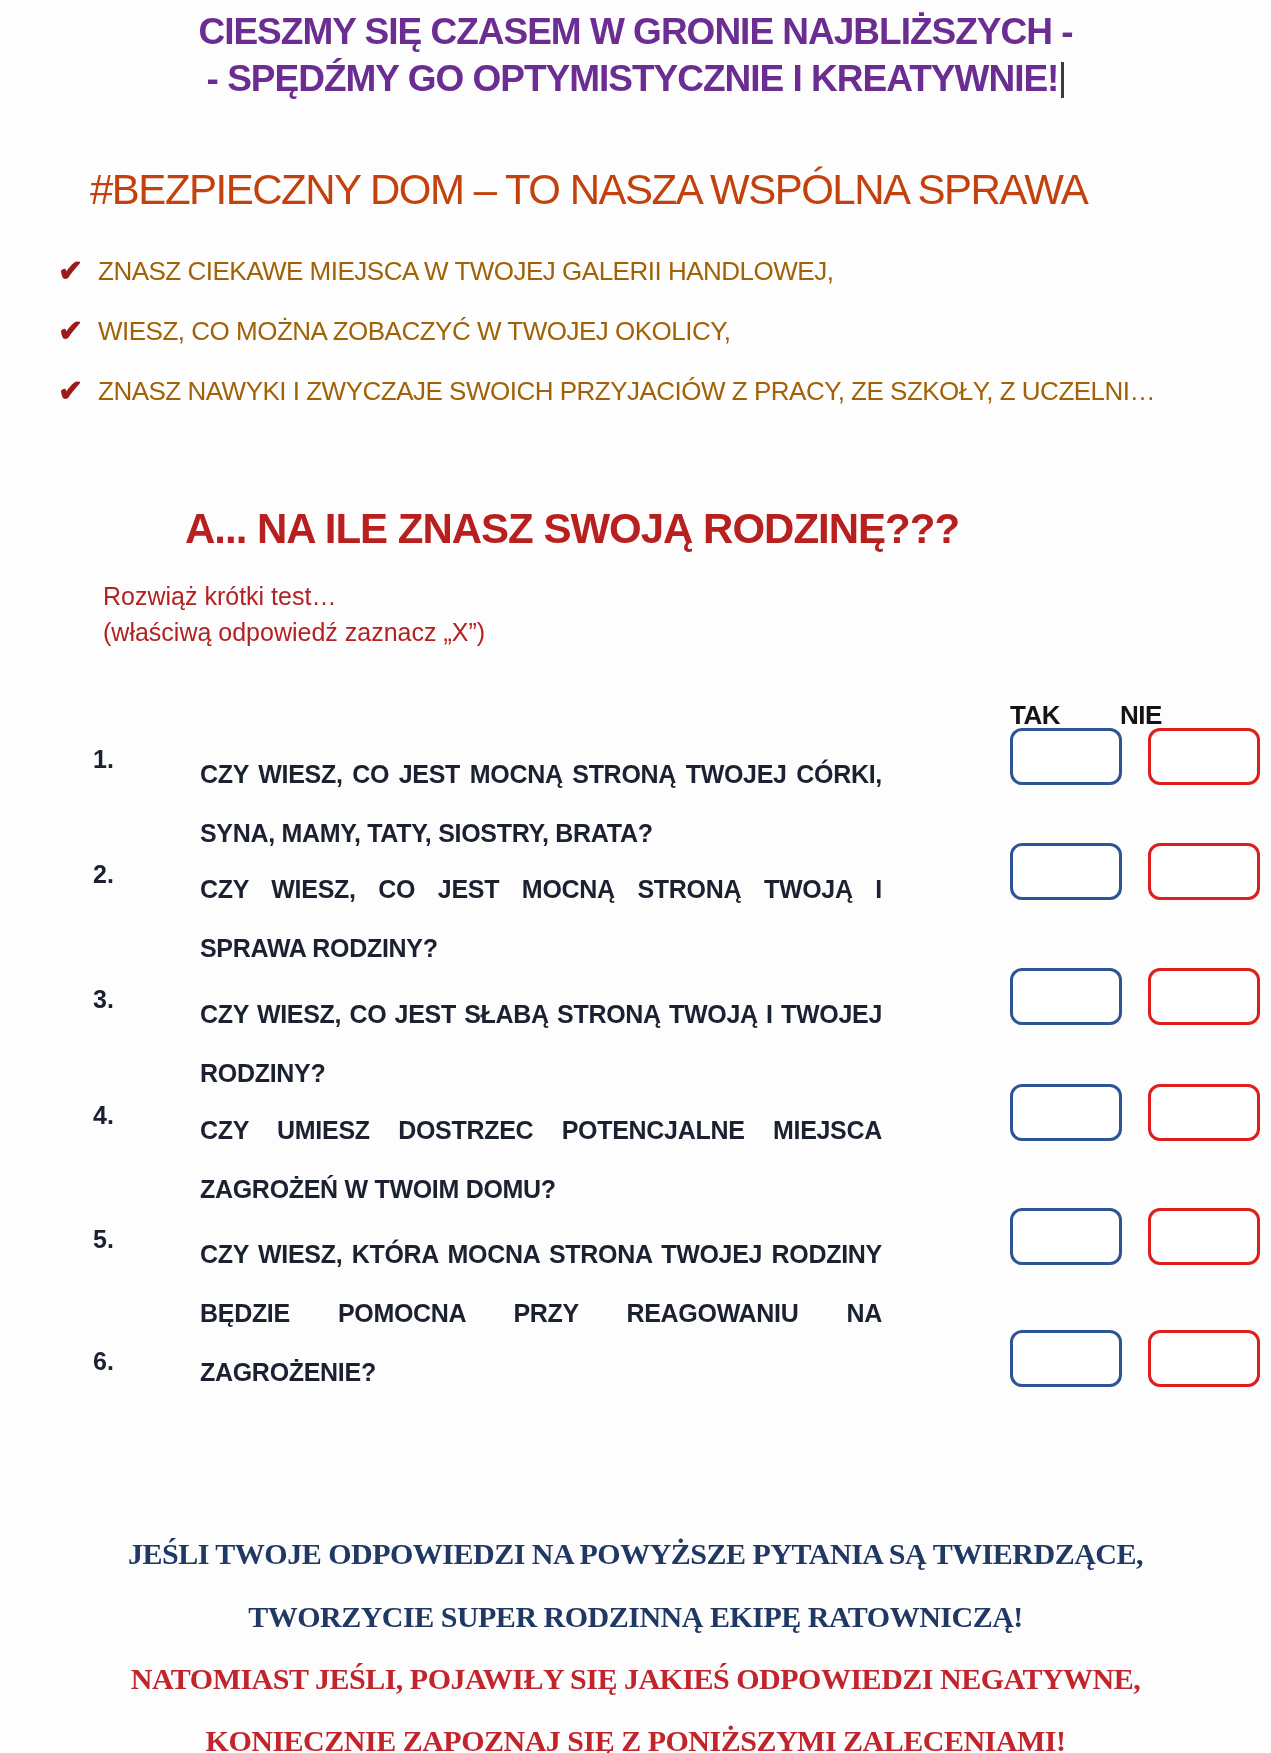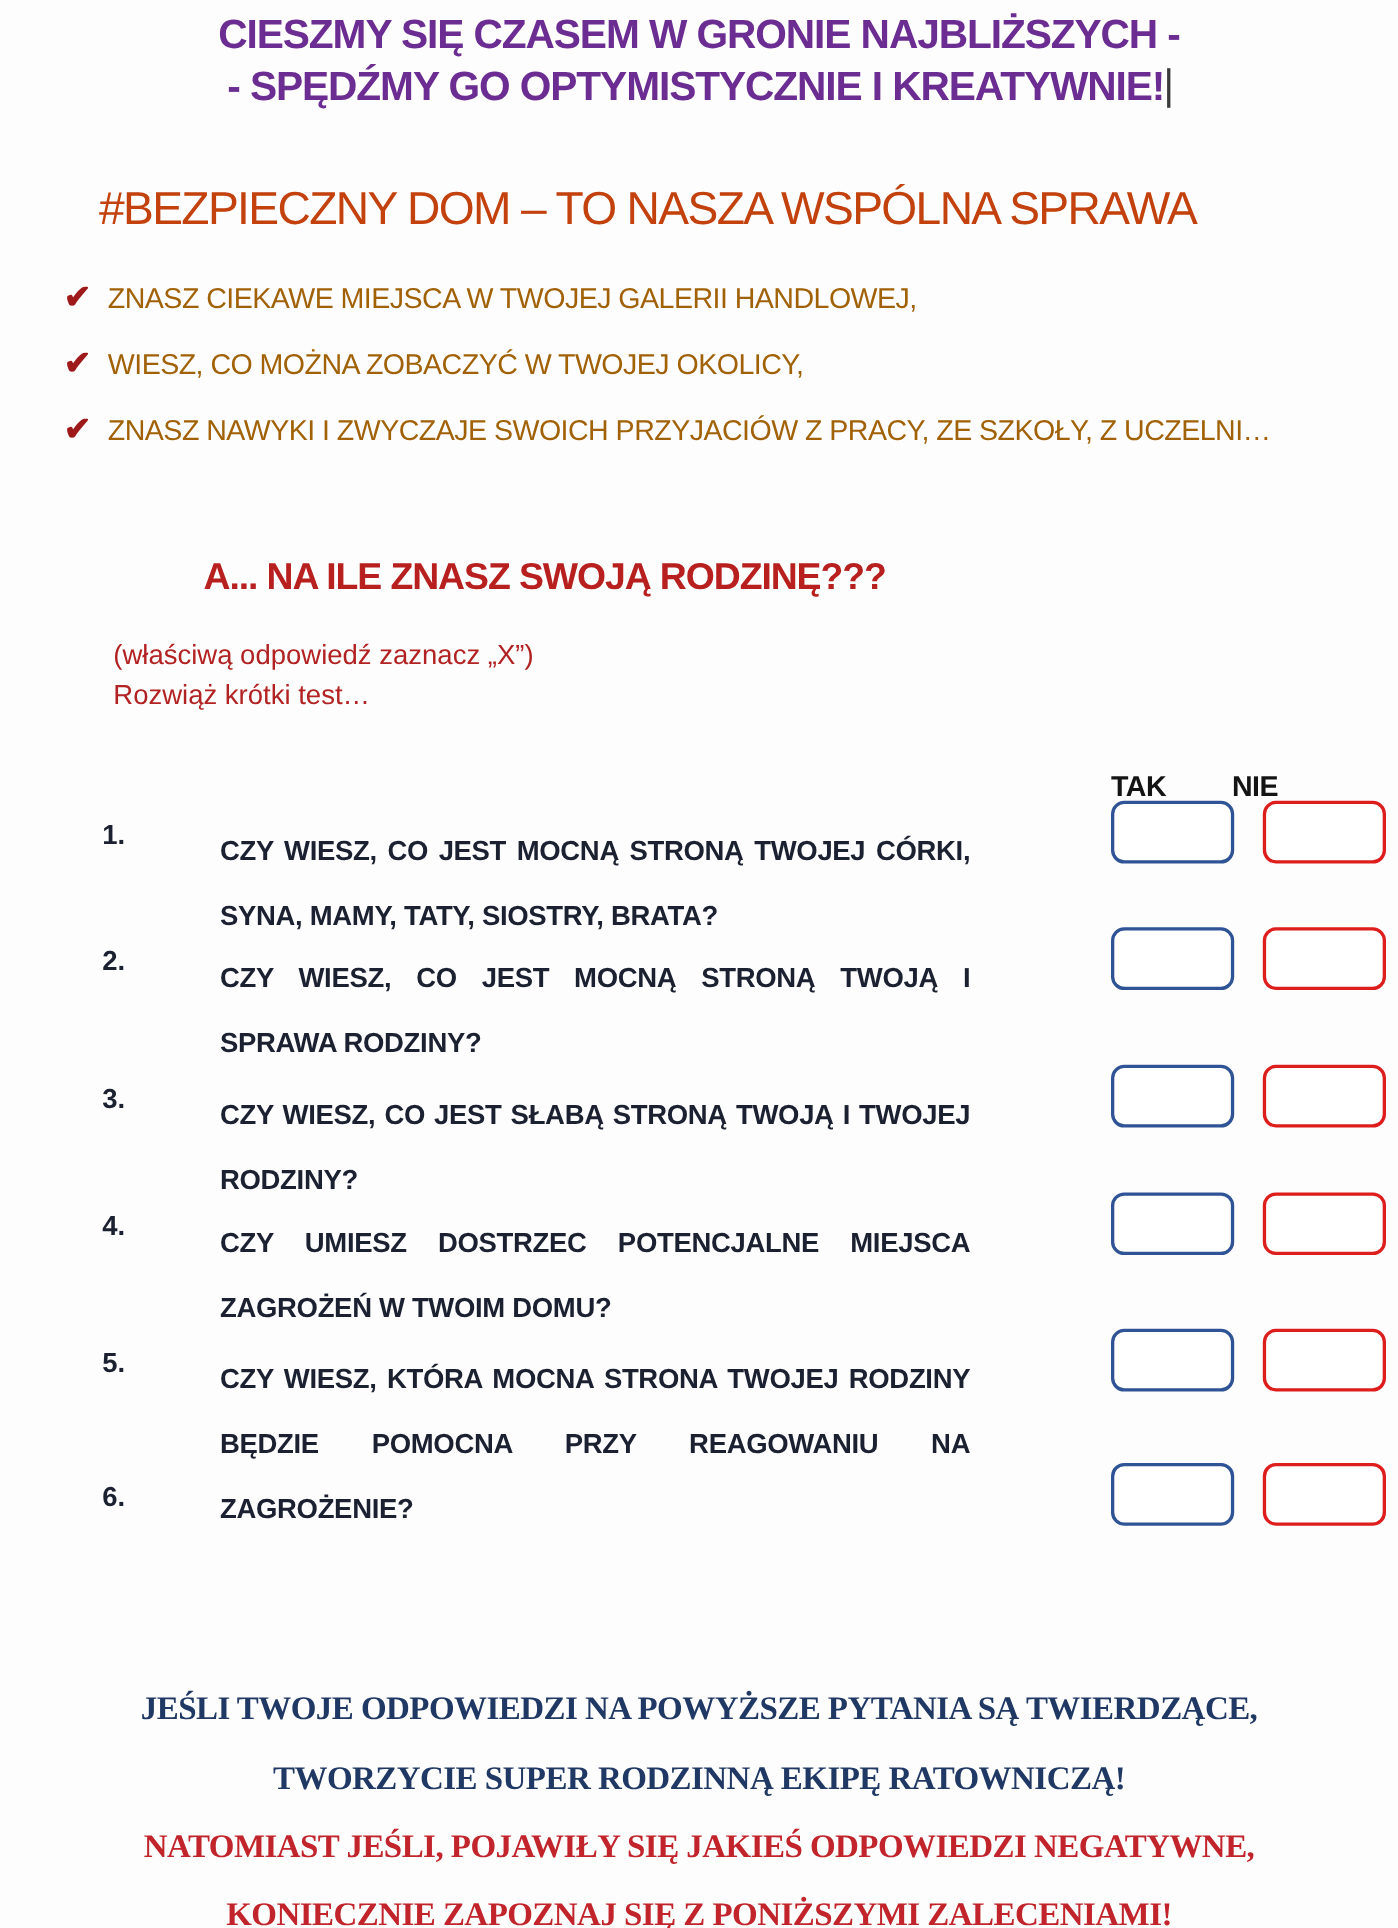--- a/index.html
+++ b/index.html
@@ -54,21 +54,21 @@
     color: #a16207;
     font-size: 26px; font-weight: 400;
     letter-spacing: -0.5px;
     line-height: 31px;
   }
 
   
   .quiz-heading {
     top: 505px; left: 185px;
     color: #B8201F;
-    font-size: 34px; font-weight: 700;
+    font-size: 42px; font-weight: 700;
     letter-spacing: -1px;
     white-space: nowrap;
   }
   .quiz-intro {
     top: 578px; left: 103px;
     color: #B22222;
     font-size: 25px; font-weight: 400;
     line-height: 36px;
   }
 
@@ -139,22 +139,22 @@
     <span class="bullet-text">WIESZ, CO MOŻNA ZOBACZYĆ W TWOJEJ OKOLICY,</span>
   </div>
   <div class="bullet-row">
     <span class="bullet-check">✔</span>
     <span class="bullet-text">ZNASZ NAWYKI  I ZWYCZAJE SWOICH PRZYJACIÓW Z PRACY, ZE SZKOŁY, Z UCZELNI…</span>
   </div>
 </div>
 
 <div class="abs quiz-heading">A... NA ILE ZNASZ SWOJĄ RODZINĘ???</div>
 <div class="abs quiz-intro">
+  <div>Rozwiąż krótki test…</div>
   <div>(właściwą odpowiedź zaznacz  „X”)</div>
-  <div>Rozwiąż krótki test…</div>
 </div>
 
 <div class="abs col-head tak">TAK</div>
 <div class="abs col-head nie">NIE</div>
 
 <div class="abs q-row" style="top:745px">
   <div class="q-num">1.</div>
   <div class="q-text">CZY WIESZ, CO JEST MOCNĄ STRONĄ TWOJEJ CÓRKI, SYNA, MAMY, TATY, SIOSTRY, BRATA?</div>
   <div class="checkbox tak"></div>
   <div class="checkbox nie"></div>

